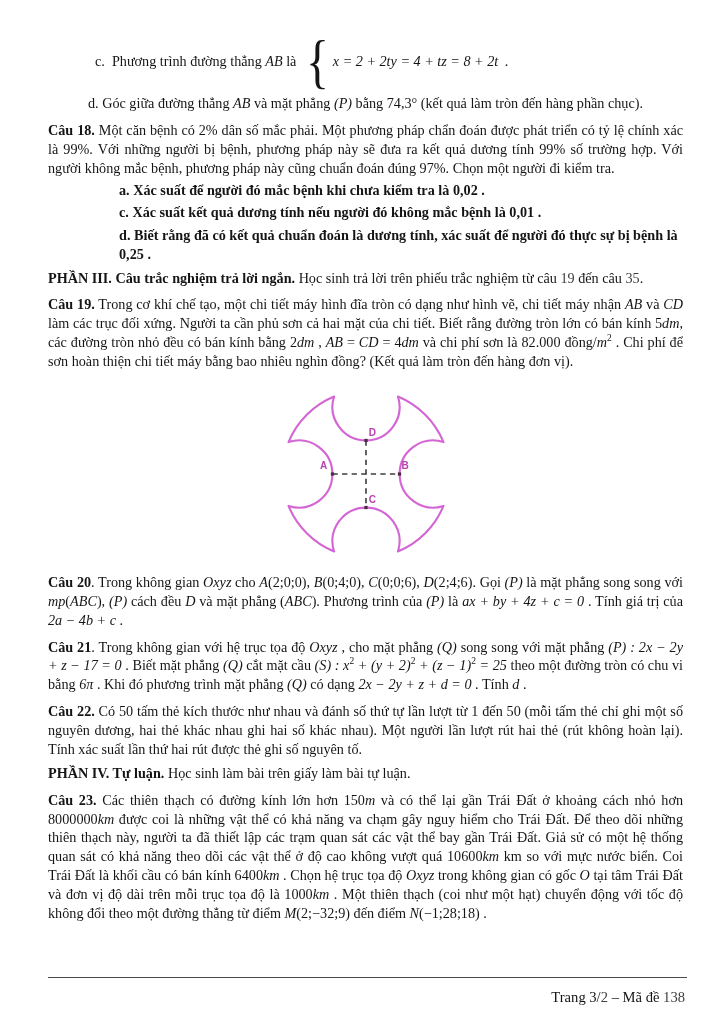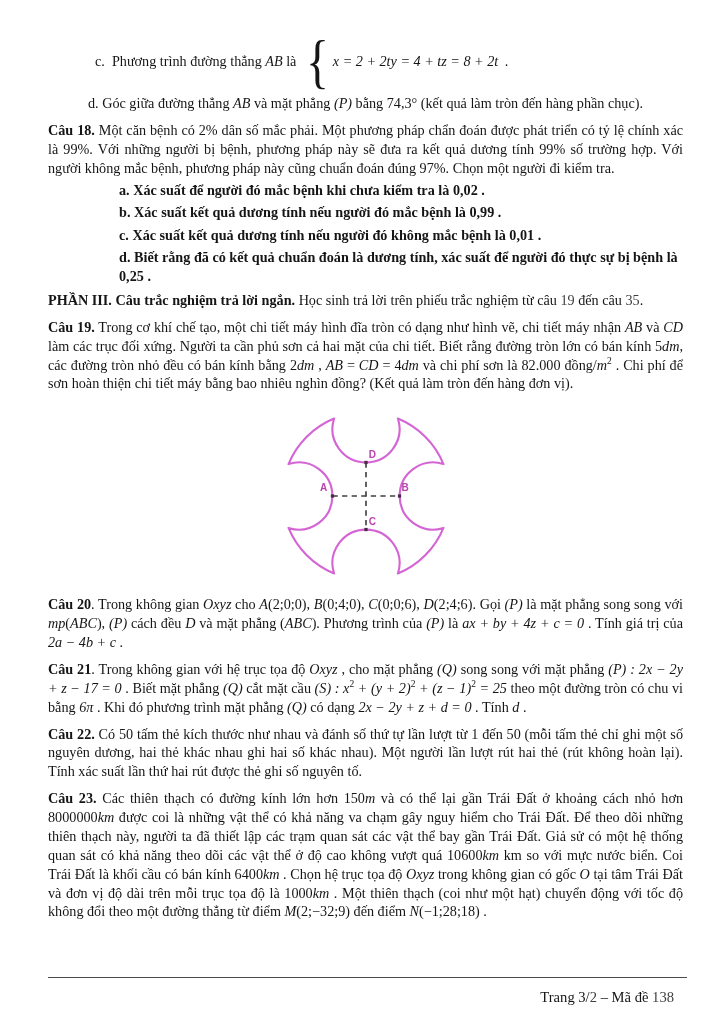--- a/index.html
+++ b/index.html
@@ -25,21 +25,21 @@
   .bd{font-weight:bold;}
   .red{color:#404040;}
   sup.run{font-size:9.5px;vertical-align:super;line-height:1;}
   .sys{display:inline-flex;align-items:center;margin:0 3px;}
   .brace{font-size:60px;font-weight:300;line-height:.9;transform:scaleX(.8);display:inline-block;margin-right:1px;}
   .syscol{display:inline-flex;}
   .sysline{font-style:italic;padding:2px 0;font-size:14.2px;}
   .figwrap{display:flex;justify-content:center;margin:12px 0 4px;}
   .figlabel{font-family:"Liberation Sans","DejaVu Sans",sans-serif;font-size:10.5px;font-weight:bold;}
   .rule{position:absolute;left:48px;right:38px;bottom:46px;border-top:1.4px solid #4a4a4a;}
-  .footer{position:absolute;right:51px;bottom:18px;font-size:14.6px;}
+  .footer{position:absolute;right:40px;bottom:18px;font-size:14.6px;}
 </style>
 </head>
 <body>
 
 <div class="page">
 
   <div id="doc-top">
       <div class="blk k-eq">
         <span class="run">c.  Phương trình đường thẳng </span>
         <span class="run it">AB</span>
@@ -50,21 +50,20 @@
             <span class="sysline">x = 2 + 2t</span>
             <span class="sysline">y = 4 + t</span>
             <span class="sysline">z = 8 + 2t</span>
           </span>
         </span>
         <span class="run"> .</span>
       </div>
       <div class="blk k-item"><span class="run">d. Góc giữa đường thẳng </span><span class="run it">AB</span><span class="run"> và mặt phẳng </span><span class="run it">(P)</span><span class="run"> bằng </span><span class="run">74,3°</span><span class="run"> (kết quả làm tròn đến hàng phần chục).</span></div>
       <div class="blk k-q"><span class="run bd">Câu 18.</span><span class="run"> Một căn bệnh có 2% dân số mắc phải. Một phương pháp chẩn đoán được phát triển có tỷ lệ chính xác là 99%. Với những người bị bệnh, phương pháp này sẽ đưa ra kết quả dương tính 99% số trường hợp. Với người không mắc bệnh, phương pháp này cũng chuẩn đoán đúng 97%. Chọn một người đi kiểm tra.</span></div>
       <div class="blk k-sub"><span class="run">a. Xác suất để người đó mắc bệnh khi chưa kiểm tra là </span><span class="run">0,02</span><span class="run"> .</span></div>
-      <div class="blk k-sub"><span class="run">b. Xác suất kết quả dương tính nếu người đó mắc bệnh là </span><span class="run">0,99</span><span class="run"> .</span></div>
       <div class="blk k-sub"><span class="run">c. Xác suất kết quả dương tính nếu người đó không mắc bệnh là </span><span class="run">0,01</span><span class="run"> .</span></div>
       <div class="blk k-sub"><span class="run">d. Biết rằng đã có kết quả chuẩn đoán là dương tính, xác suất để người đó thực sự bị bệnh là </span><span class="run">0,25</span><span class="run"> .</span></div>
       <div class="blk k-section"><span class="run bd">PHẦN III. Câu trắc nghiệm trả lời ngắn.</span><span class="run"> Học sinh trả lời trên phiếu trắc nghiệm từ câu </span><span class="run red">19</span><span class="run"> đến câu </span><span class="run red">35</span><span class="run">.</span></div>
       <div class="blk k-q"><span class="run bd">Câu 19.</span><span class="run"> Trong cơ khí chế tạo, một chi tiết máy hình đĩa tròn có dạng như hình vẽ, chi tiết máy nhận </span><span class="run it">AB</span><span class="run"> và </span><span class="run it">CD</span><span class="run"> làm các trục đối xứng. Người ta cần phủ sơn cả hai mặt của chi tiết. Biết rằng đường tròn lớn có bán kính </span><span class="run">5</span><span class="run it">dm</span><span class="run">, các đường tròn nhỏ đều có bán kính bằng </span><span class="run">2</span><span class="run it">dm</span><span class="run"> , </span><span class="run it">AB</span><span class="run"> = </span><span class="run it">CD</span><span class="run"> = 4</span><span class="run it">dm</span><span class="run"> và chi phí sơn là 82.000 đồng/</span><span class="run it">m</span><sup class="run">2</sup><span class="run"> . Chi phí để sơn hoàn thiện chi tiết máy bằng bao nhiêu nghìn đồng? (Kết quả làm tròn đến hàng đơn vị).</span></div>
     </div>
 
   <div class="figwrap">
     <svg width="188" height="182" viewBox="-95 -95 190 190" xmlns="http://www.w3.org/2000/svg">
 
       <path d="M -33.3 -80.9
@@ -86,20 +85,21 @@
       <text class="figlabel" x="37" y="-5" fill="#b944af">B</text>
       <text class="figlabel" x="3" y="30" fill="#b944af">C</text>
       <text class="figlabel" x="3" y="-40" fill="#b944af">D</text>
     </svg>
   </div>
 
   <div id="doc-bottom">
       <div class="blk k-q"><span class="run bd">Câu 20</span><span class="run">. Trong không gian </span><span class="run it">Oxyz</span><span class="run"> cho </span><span class="run it">A</span><span class="run">(2;0;0), </span><span class="run it">B</span><span class="run">(0;4;0), </span><span class="run it">C</span><span class="run">(0;0;6), </span><span class="run it">D</span><span class="run">(2;4;6). Gọi </span><span class="run it">(P)</span><span class="run"> là mặt phẳng song song với </span><span class="run it">mp</span><span class="run">(</span><span class="run it">ABC</span><span class="run">), </span><span class="run it">(P)</span><span class="run"> cách đều </span><span class="run it">D</span><span class="run"> và mặt phẳng (</span><span class="run it">ABC</span><span class="run">). Phương trình của </span><span class="run it">(P)</span><span class="run"> là </span><span class="run it">ax + by + 4z + c = 0</span><span class="run"> . Tính giá trị của </span><span class="run it">2a − 4b + c</span><span class="run"> .</span></div>
       <div class="blk k-q"><span class="run bd">Câu 21</span><span class="run">. Trong không gian với hệ trục tọa độ </span><span class="run it">Oxyz</span><span class="run"> , cho mặt phẳng </span><span class="run it">(Q)</span><span class="run"> song song với mặt phẳng </span><span class="run it">(P) : 2x − 2y + z − 17 = 0</span><span class="run"> . Biết mặt phẳng </span><span class="run it">(Q)</span><span class="run"> cắt mặt cầu </span><span class="run it">(S) : x</span><sup class="run">2</sup><span class="run it"> + (y + 2)</span><sup class="run">2</sup><span class="run it"> + (z − 1)</span><sup class="run">2</sup><span class="run it"> = 25</span><span class="run"> theo một đường tròn có chu vi bằng </span><span class="run it">6π</span><span class="run"> . Khi đó phương trình mặt phẳng </span><span class="run it">(Q)</span><span class="run"> có dạng </span><span class="run it">2x − 2y + z + d = 0</span><span class="run"> . Tính </span><span class="run it">d</span><span class="run"> .</span></div>
       <div class="blk k-q"><span class="run bd">Câu 22.</span><span class="run"> Có 50 tấm thẻ kích thước như nhau và đánh số thứ tự lần lượt từ 1 đến 50 (mỗi tấm thẻ chỉ ghi một số nguyên dương, hai thẻ khác nhau ghi hai số khác nhau). Một người lần lượt rút hai thẻ (rút không hoàn lại). Tính xác suất lần thứ hai rút được thẻ ghi số nguyên tố.</span></div>
+      <div class="blk k-section"><span class="run bd">PHẦN IV. Tự luận.</span><span class="run"> Học sinh làm bài trên giấy làm bài tự luận.</span></div>
       <div class="blk k-q"><span class="run bd">Câu 23.</span><span class="run"> Các thiên thạch có đường kính lớn hơn </span><span class="run">150</span><span class="run it">m</span><span class="run"> và có thể lại gần Trái Đất ở khoảng cách nhỏ hơn </span><span class="run">8000000</span><span class="run it">km</span><span class="run"> được coi là những vật thể có khả năng va chạm gây nguy hiểm cho Trái Đất. Để theo dõi những thiên thạch này, người ta đã thiết lập các trạm quan sát các vật thể bay gần Trái Đất. Giả sử có một hệ thống quan sát có khả năng theo dõi các vật thể ở độ cao không vượt quá </span><span class="run">10600</span><span class="run it">km</span><span class="run"> km so với mực nước biển. Coi Trái Đất là khối cầu có bán kính </span><span class="run">6400</span><span class="run it">km</span><span class="run"> . Chọn hệ trục tọa độ </span><span class="run it">Oxyz</span><span class="run"> trong không gian có gốc </span><span class="run it">O</span><span class="run"> tại tâm Trái Đất và đơn vị độ dài trên mỗi trục tọa độ là </span><span class="run">1000</span><span class="run it">km</span><span class="run"> . Một thiên thạch (coi như một hạt) chuyển động với tốc độ không đổi theo một đường thẳng từ điểm </span><span class="run it">M</span><span class="run">(2;−32;9)</span><span class="run"> đến điểm </span><span class="run it">N</span><span class="run">(−1;28;18)</span><span class="run"> .</span></div>
     </div>
 
   <div class="rule"></div>
   <div class="footer">
     <span>Trang 3/</span><span class="red">2</span><span> – Mã đề </span><span class="red">138</span>
   </div>
 
 </div>
 

